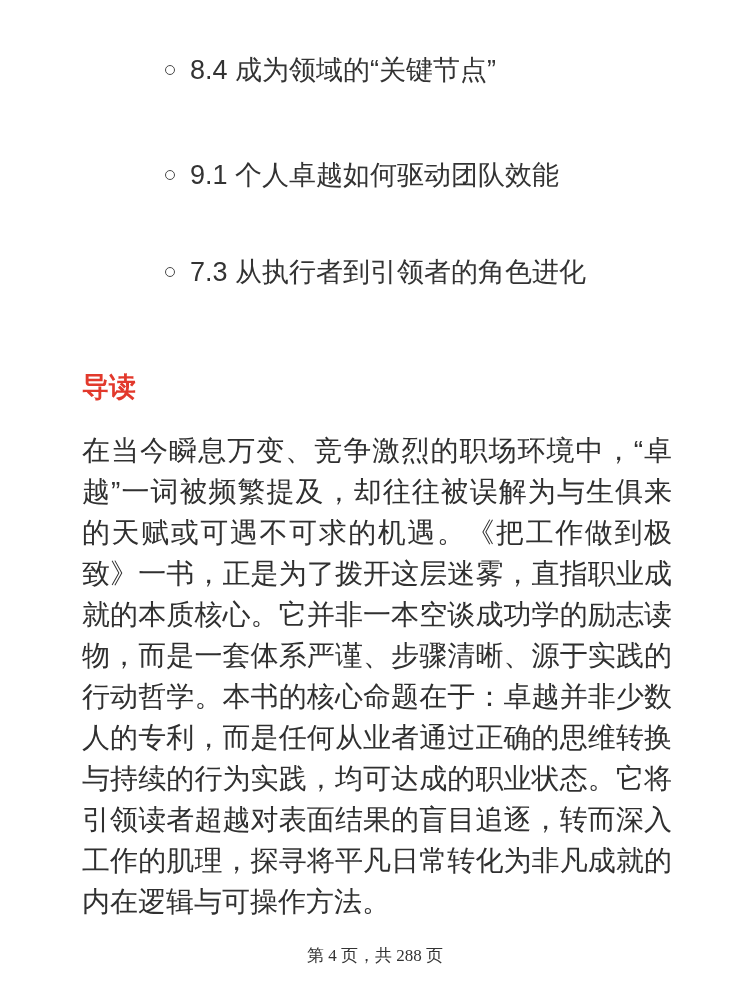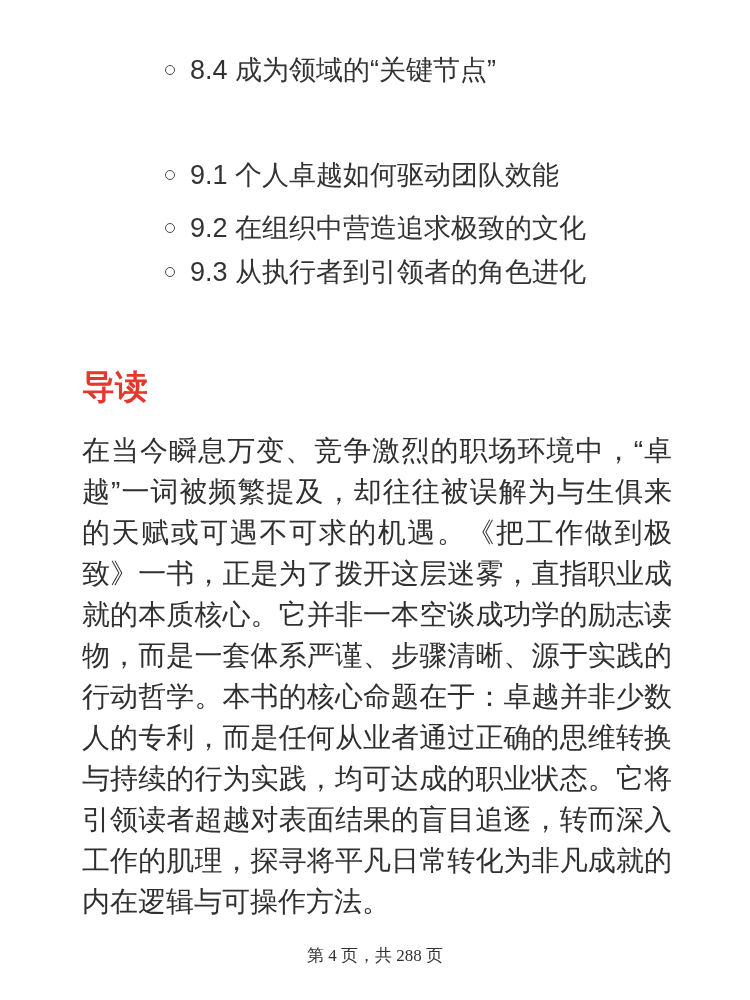--- a/index.html
+++ b/index.html
@@ -37,21 +37,21 @@
   .r2 { top: 110px; }
   .r3 { top: 160px; }
   .r4 { top: 213px; }
   .r5 { top: 257px; }
   .r6 { top: 302px; }
 
   
   .section-heading {
     position: absolute;
     top: 368px; left: 82px;
-    font-size: 33px;
+    font-size: 27px;
     font-weight: 700;
     color: #e2392c;
     line-height: 38px;
   }
 
   
   .body-paragraph {
     position: absolute;
     top: 430px; left: 82px;
     width: 590px;
@@ -82,28 +82,24 @@
     <span class="bullet hollow"></span>
     <span>8.4 成为领域的“关键节点”</span>
   </div>
 
 
   <div class="toc-row level2 r3">
     <span class="bullet hollow"></span>
     <span>9.1 个人卓越如何驱动团队效能</span>
   </div>
 
-  <div class="toc-row level2 r4">
-    <span class="bullet hollow"></span>
-    <span>9.2 在组织中营造追求极致的文化</span>
-  </div>
 
   <div class="toc-row level2 r5">
     <span class="bullet hollow"></span>
-    <span>9.3 从执行者到引领者的角色进化</span>
+    <span>7.3 从执行者到引领者的角色进化</span>
   </div>
 
 
   <h2 class="section-heading" style="margin: 0px; color: rgb(226, 57, 44);">导读</h2>
 
   <p class="body-paragraph" style="margin:0;">在当今瞬息万变、竞争激烈的职场环境中，“卓越”一词被频繁提及，却往往被误解为与生俱来的天赋或可遇不可求的机遇。《把工作做到极致》一书，正是为了拨开这层迷雾，直指职业成就的本质核心。它并非一本空谈成功学的励志读物，而是一套体系严谨、步骤清晰、源于实践的行动哲学。本书的核心命题在于：卓越并非少数人的专利，而是任何从业者通过正确的思维转换与持续的行为实践，均可达成的职业状态。它将引领读者超越对表面结果的盲目追逐，转而深入工作的肌理，探寻将平凡日常转化为非凡成就的内在逻辑与可操作方法。</p>
 
   <div class="page-footer">第 4 页，共 288 页</div>
 
 </div>

